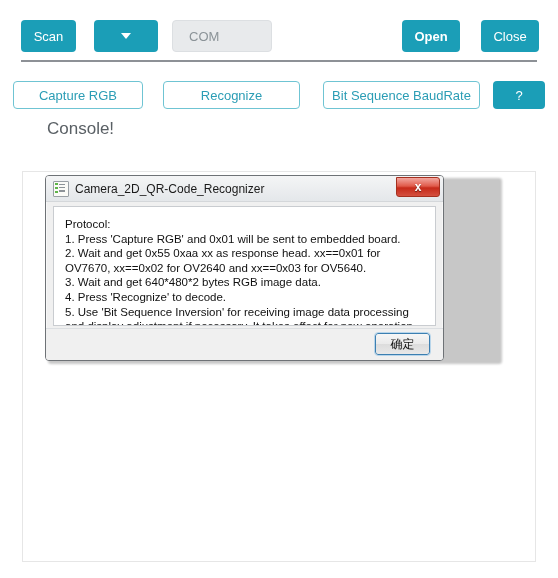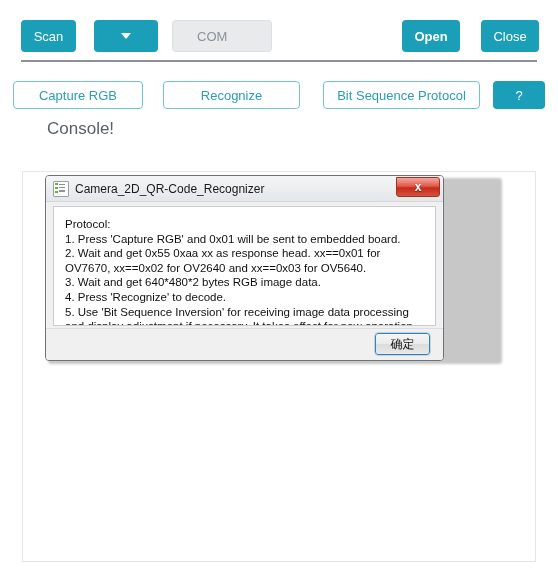--- a/index.html
+++ b/index.html
@@ -64,21 +64,21 @@
   .field-box {
     position: absolute;
     top: 20px;
     height: 32px;
     border-radius: 4px;
     box-sizing: border-box;
     display: flex;
     align-items: center;
     font-size: 13px;
     color: #8b9398;
-    padding-left: 24px;
+    padding-left: 16px;
     font-family: "Liberation Sans", sans-serif;
   }
   #com-field {
     left: 172px;
     width: 100px;
     background: #e8eaec;
     border: 1px solid #dcdfe2;
   }
   #baudrate-field {
     left: 289px;
@@ -319,21 +319,21 @@
 
   <button class="btn-teal" id="close-button">Close</button>
 </div>
 
 <div id="toolbar-separator"></div>
 
 <button class="btn-outline" id="capture-rgb-button">Capture RGB</button>
 
 <button class="btn-outline" id="recognize-button">Recognize</button>
 
-<button class="btn-outline" id="bit-inversion-button">Bit Sequence Protocol</button>
+<button class="btn-outline" id="bit-inversion-button">Bit Sequence BaudRate</button>
 
 <button class="btn-teal" id="help-button">?</button>
 
 <div id="console-label">Console!</div>
 
 <div id="console-panel"></div>
 
 <div id="dialog-shadow"></div>
 
 <div id="dialog-window">

